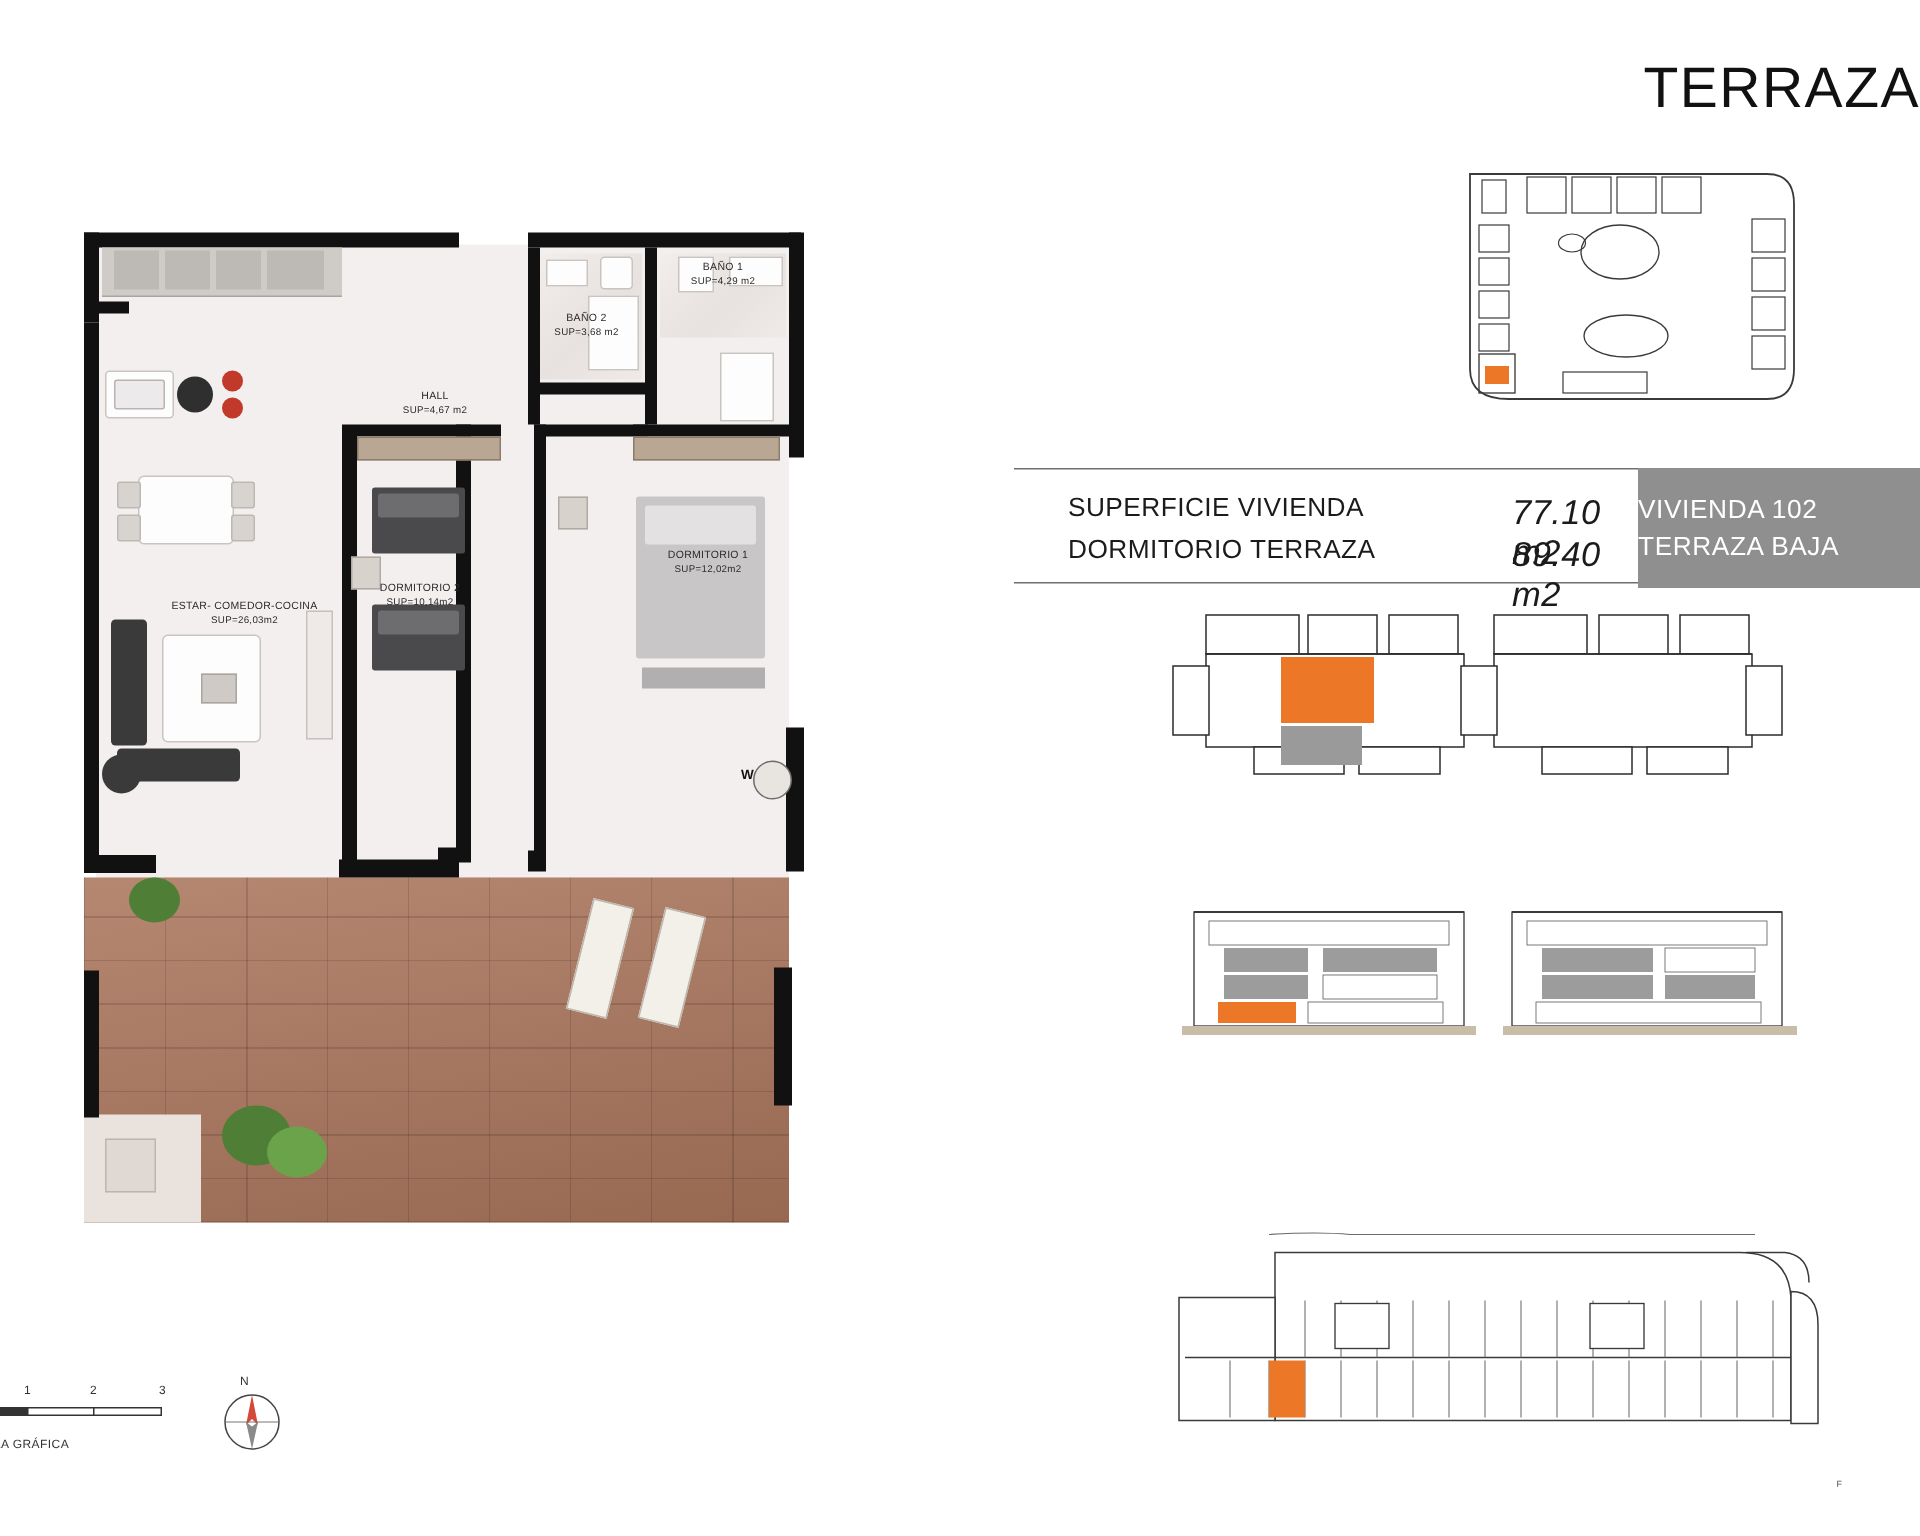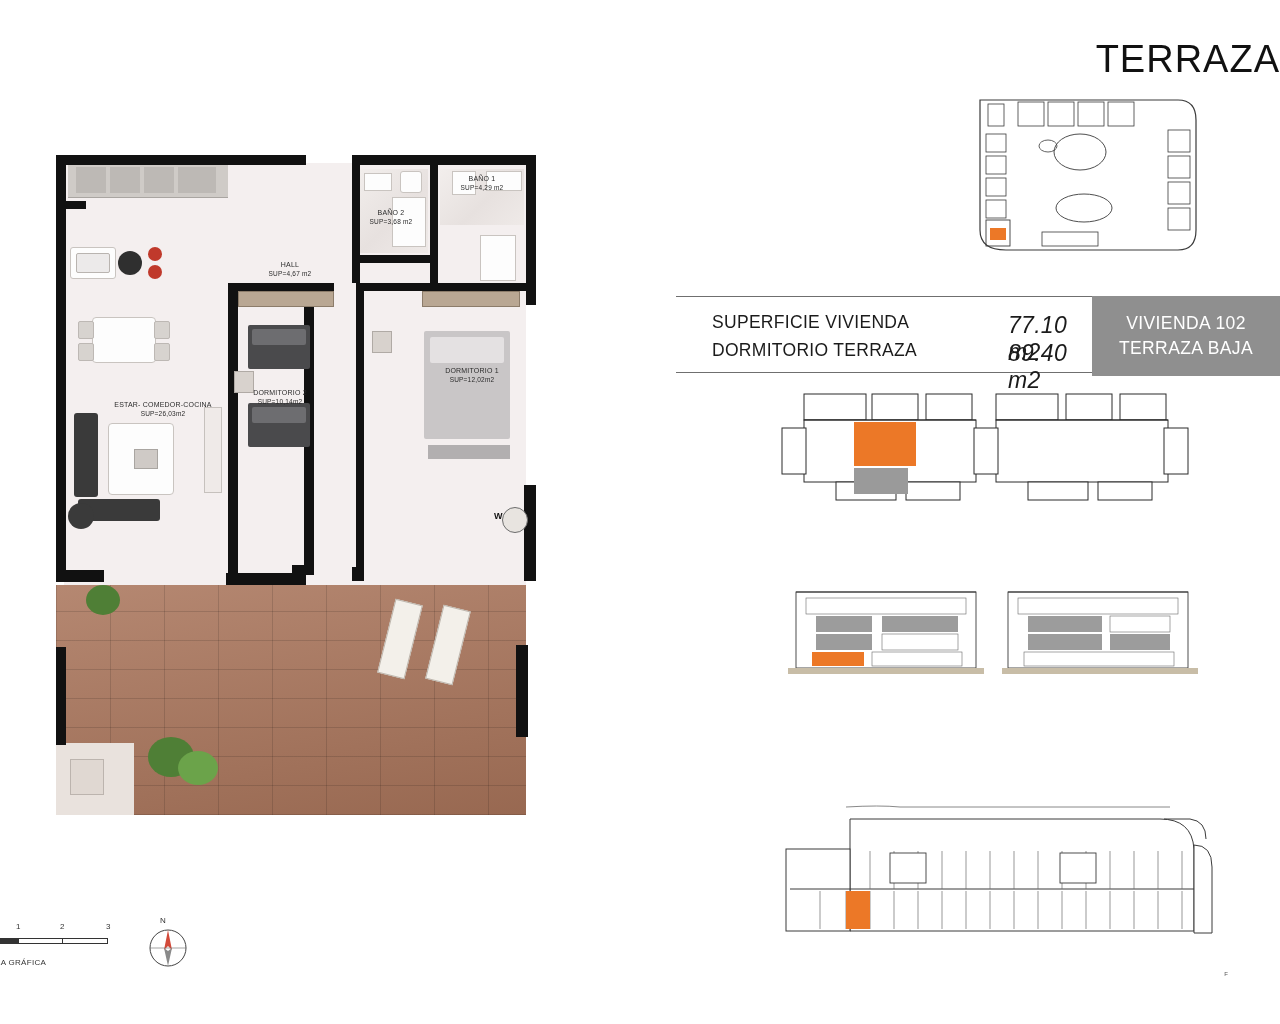--- a/index.html
+++ b/index.html
@@ -95,36 +95,36 @@
   #scalebar { position: absolute; left: -4px; top: 920px; width: 140px; height: 60px; }
   #scale-text {
     position: absolute; left: 0px; top: 38px;
     font-size: 8px; color: #333; letter-spacing: .3px;
   }
   .scale-seg { position: absolute; top: 18px; height: 4px; border: 1px solid #333; }
   .scale-num { position: absolute; top: 2px; font-size: 8px; color: #333; }
   #compass { position: absolute; left: 140px; top: 918px; width: 56px; height: 56px; }
 
   
-  #right-col { position: absolute; left: 676px; top: 0; width: 604px; height: 724px; }
+  #right-col { position: absolute; left: 676px; top: 16px; width: 604px; height: 724px; }
 
   
   #siteplan { position: absolute; left: 296px; top: 90px; width: 232px; height: 178px; }
 
   
   #summary { position: absolute; left: 0px; top: 296px; width: 604px; height: 80px; }
   #summary-left { position: absolute; left: 0; top: 0; width: 416px; height: 80px; }
   #summary-left .rule { position: absolute; left: 0; width: 416px; height: 1px; background: #6f6f6f; }
   .sum-row { position: absolute; left: 36px; width: 380px; height: 28px; }
   .sum-label { position: absolute; left: 0; top: 0; font-size: 17.5px; letter-spacing: .3px; }
   .sum-value { position: absolute; left: 296px; top: 0; font-size: 23px; letter-spacing: .3px; font-style: italic; }
   #summary-right {
     position: absolute; left: 416px; top: 0; width: 188px; height: 80px;
     background: #8f8f8f; color: #ffffff;
-    display: flex; flex-direction: column; align-items: center; justify-content: center;
+    display: flex; flex-direction: column; justify-content: center;
   }
   #summary-right div { font-size: 17.5px; letter-spacing: .4px; line-height: 1.45; }
 
   
   #keyplan { position: absolute; left: 100px; top: 386px; width: 420px; height: 130px; }
 
   
   #elevations { position: absolute; left: 100px; top: 578px; width: 430px; height: 115px; }
 
   

